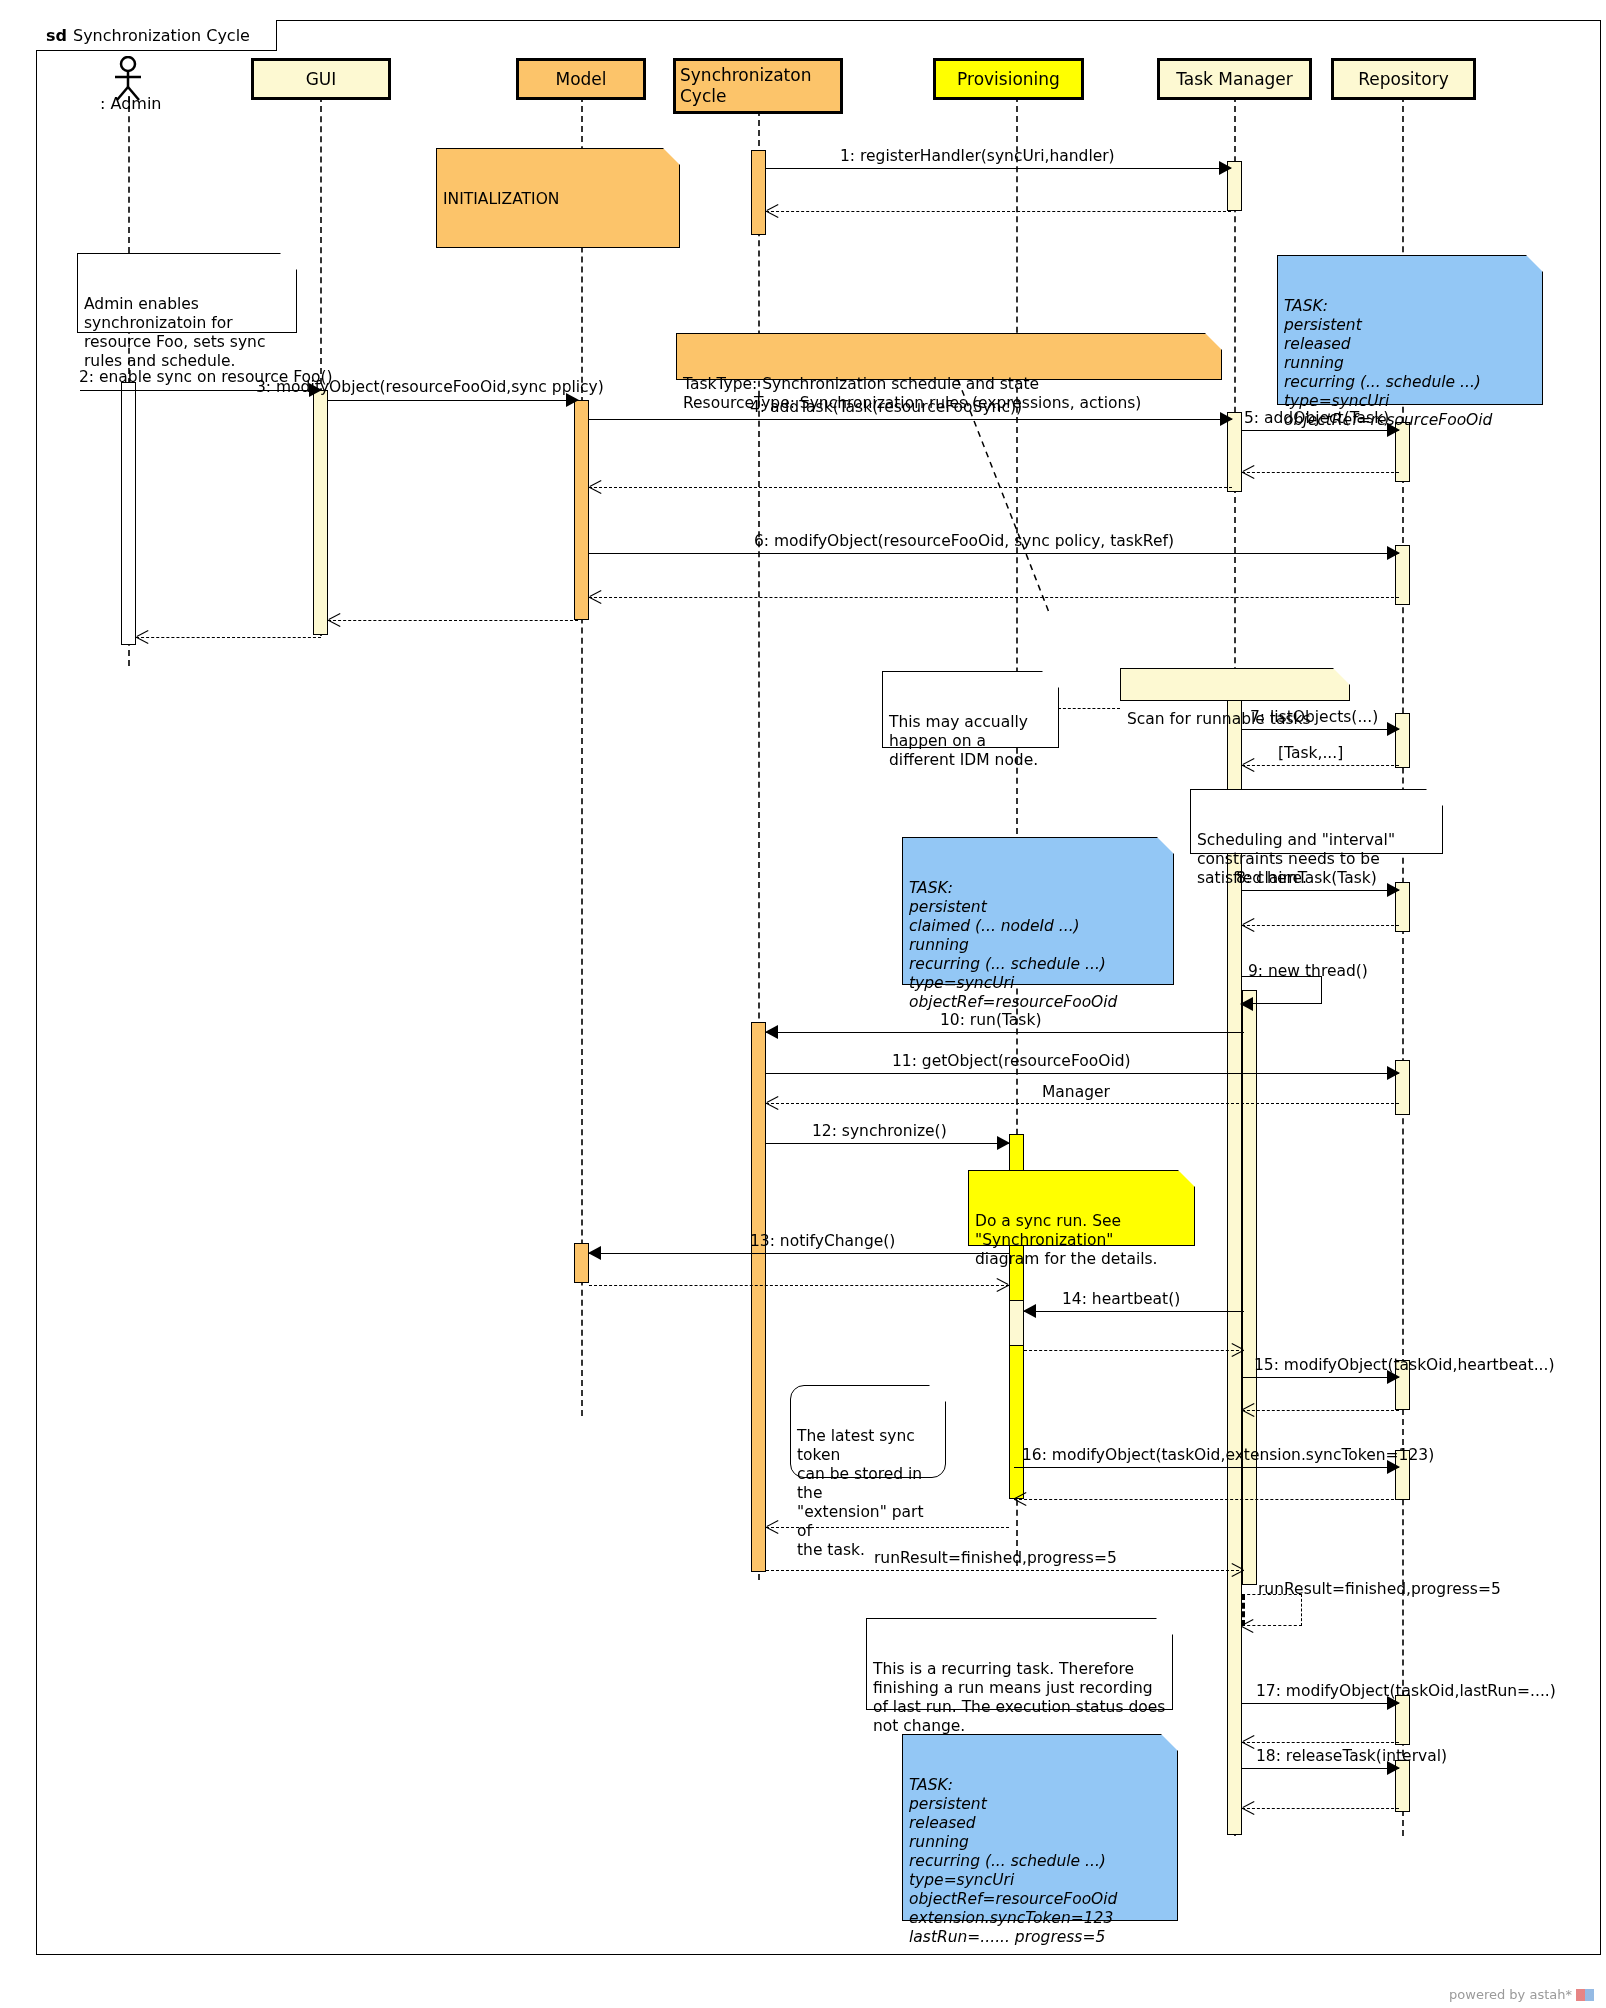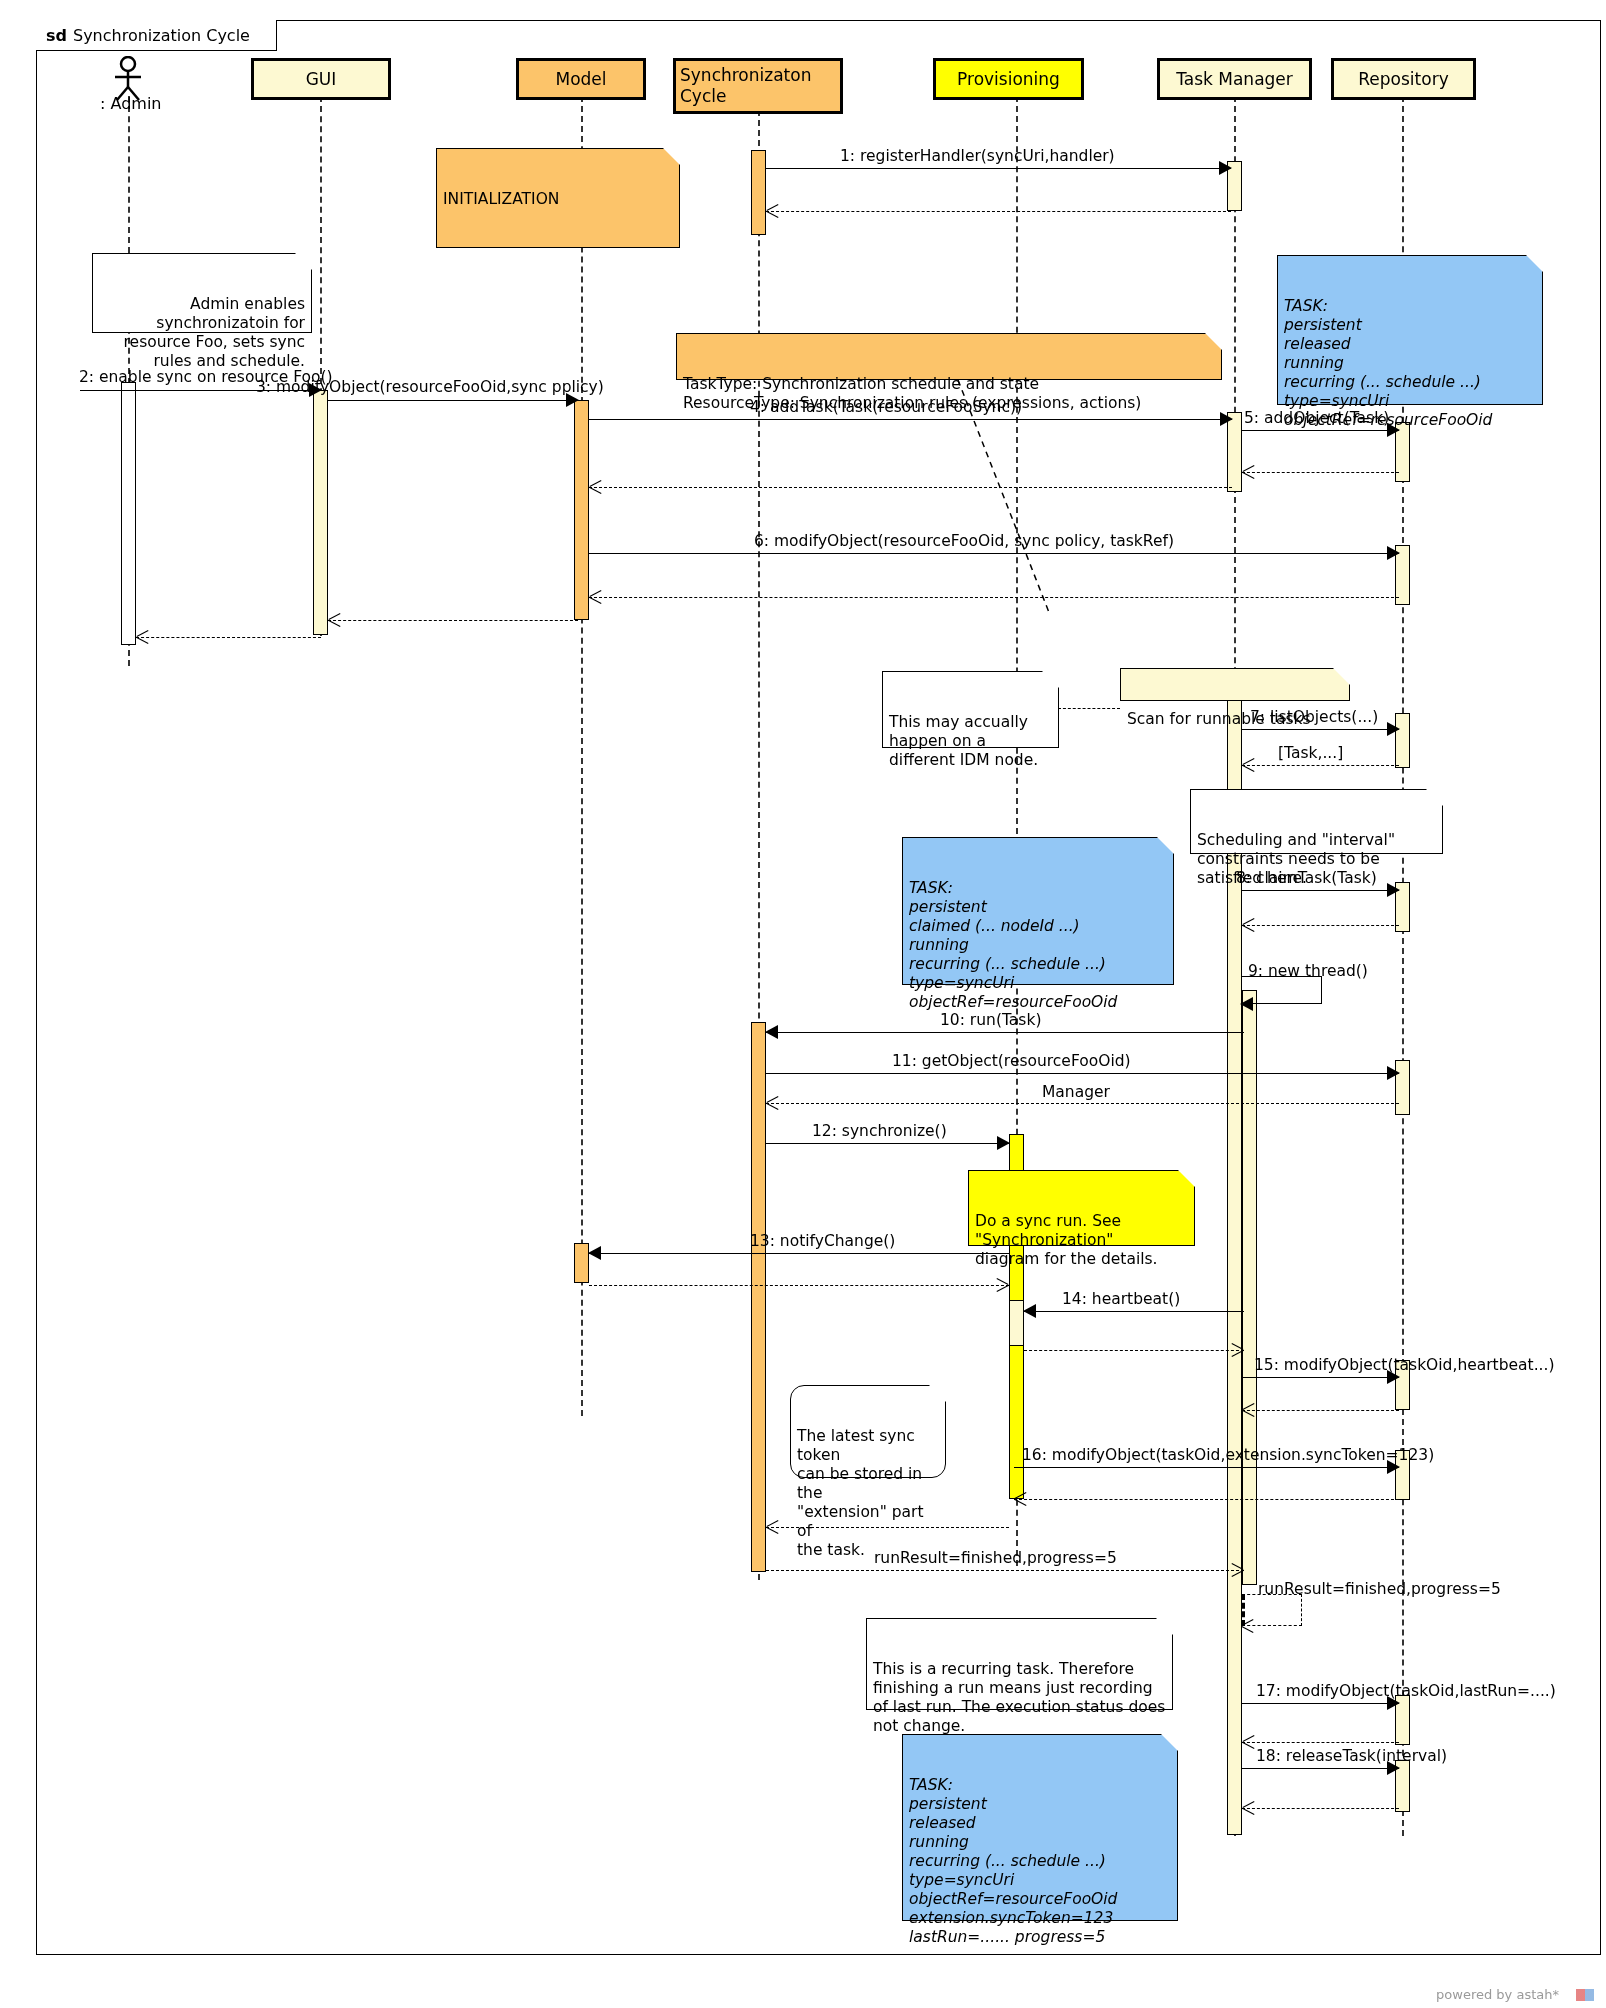--- a/index.html
+++ b/index.html
@@ -61,21 +61,21 @@
   .note.cream{background:#fdf9d2;}
   .note.blue{background:#93c7f5;font-style:italic;}
   .note.orange{background:#fcc46a;}
   .note.yellow{background:#ffff00;}
   .fold-tri{position:absolute;right:-1px;top:-1px;width:0;height:0;border-style:solid;
             border-width:0 17px 17px 0;border-color:transparent #fff transparent transparent;}
 
   .anchor{position:absolute;border-top:1.5px dashed #000;height:0;}
 
   
-  .credit{position:absolute;right:12px;bottom:6px;font-size:13px;color:#9a9a9a;display:flex;align-items:center;gap:17px;}
+  .credit{position:absolute;right:12px;bottom:6px;font-size:13px;color:#9a9a9a;display:flex;align-items:center;gap:4px;}
   .credit .mark{display:inline-block;width:18px;height:12px;background:linear-gradient(90deg,#e06666 50%,#7aa9dd 50%);opacity:.8;}
 </style>
 </head>
 <body>
 
 <div id="frame">
 
   <div class="diagram-border"></div>
 
   <div class="sd-tab">
@@ -370,21 +370,21 @@
   <div class="msg dashed" style="left:1242px;top:1808px;width:157px;">
     <div class="line"></div>
       <div class="openL"></div>
   </div>
 
   <div class="note orange" style="left:436px;top:148px;width:244px;height:100px;">
     <div class="fold-tri"></div>
     <span>INITIALIZATION</span>
   </div>
 
-  <div class="note white" style="left:92px;top:253px;width:220px;height:80px;text-align:right;">
+  <div class="note white" style="left:77px;top:253px;width:220px;height:80px;">
     <div class="fold-tri"></div>
     <span>Admin enables
 synchronizatoin for
 resource Foo, sets sync
 rules and schedule.</span>
   </div>
 
   <div class="note orange" style="left:676px;top:333px;width:546px;height:47px;">
     <div class="fold-tri"></div>
     <span>TaskType: Synchronization schedule and state

